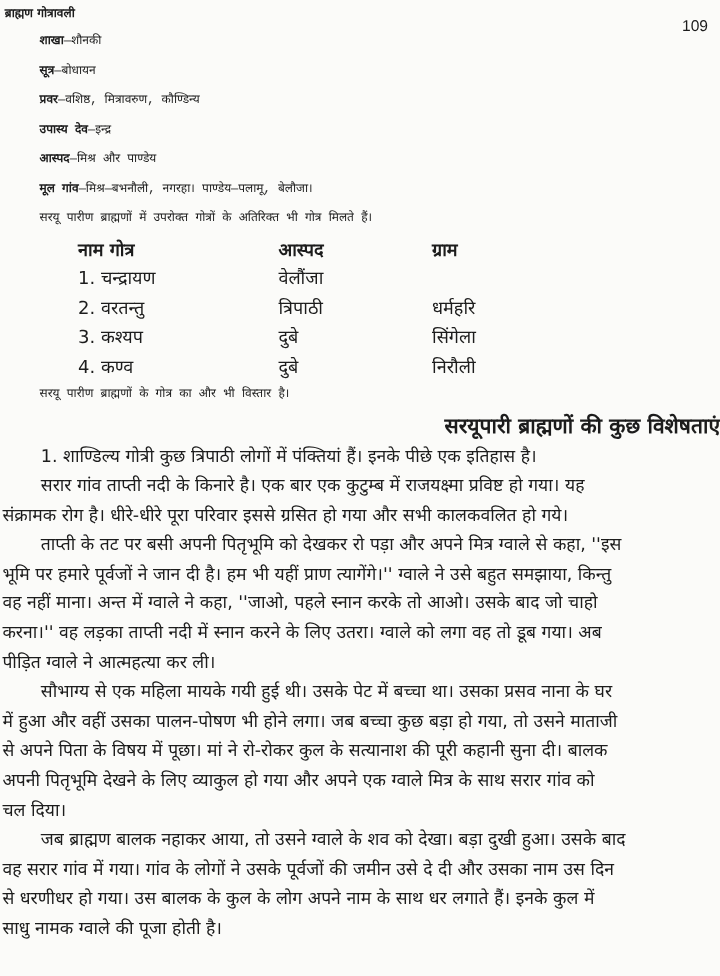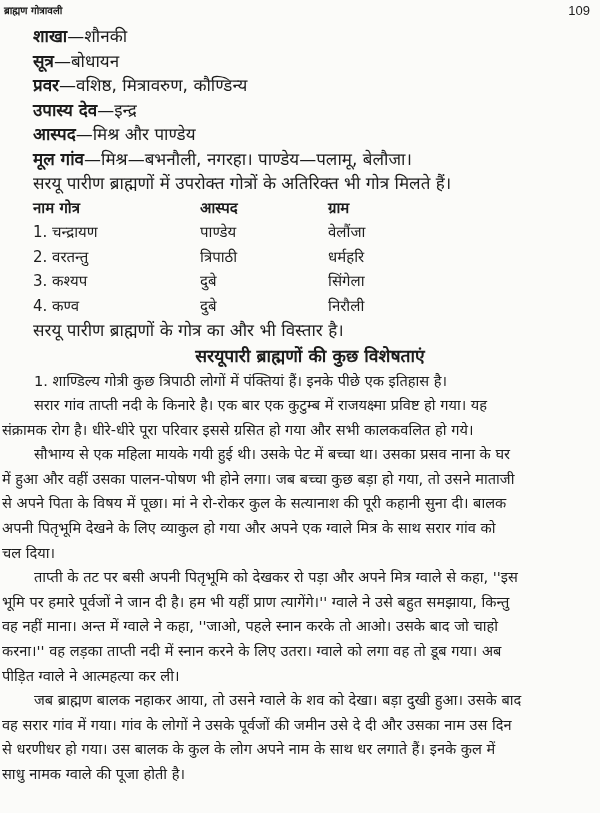--- a/index.html
+++ b/index.html
@@ -7,33 +7,33 @@
     width: 600px; height: 813px; overflow: hidden;
     background: #fbfbf9;
     color: #1c1c1c;
     font-family: "DejaVu Sans", "Liberation Sans", sans-serif;
     position: relative;
   }
   .header {
     position: absolute; left: 4px; top: 3px; width: 590px; height: 20px;
   }
   .running-head { position: absolute; left: 0; top: 0; font-size: 10px; font-weight: bold; }
-  .page-number { position: absolute; right: 4px; top: 0; font-size: 13px; font-family: "Liberation Sans", sans-serif; }
+  .page-number { position: absolute; right: 4px; top: 11px; font-size: 13px; font-family: "Liberation Sans", sans-serif; }
   .content { position: absolute; left: 0; top: 24px; width: 600px; }
-  .line { font-size: 17px; line-height: 24.5px; white-space: nowrap; }
+  .line { font-size: 10px; line-height: 24.5px; white-space: nowrap; font-family: Liberation Mono, monospace; }
   .ind1 { padding-left: 33px; }
   .field-label { font-weight: bold; }
   .table { padding-left: 33px; }
-  .trow { display: flex; font-size: 15px; line-height: 24.5px; }
+  .trow { display: flex; font-size: 15px; line-height: 24.5px; margin-left: 32px; }
   .c1 { width: 167px; }
   .c2 { width: 128px; }
   .c3 { width: 150px; }
   .thead { font-weight: bold; }
   .section-title {
-    text-align: center; font-weight: bold; font-size: 17.5px; line-height: 26px;
+    text-align: right; font-weight: bold; font-size: 17.5px; line-height: 26px;
     padding-left: 20px;
   }
   .para { font-size: 14.6px; line-height: 24.6px; padding: 0 6px 0 2px; text-align: justify; text-align-last: left; }
   .para .first { padding-left: 32px; }
   .pline { display: block; white-space: nowrap; text-align: justify; }
 </style>
 </head>
 <body>
 
 <div class="header">
@@ -54,21 +54,20 @@
   <div class="line ind1">सरयू पारीण ब्राह्मणों में उपरोक्त गोत्रों के अतिरिक्त भी गोत्र मिलते हैं।</div>
 
   <div class="table">
     <div class="trow thead">
       <span class="c1">नाम गोत्र</span>
       <span class="c2">आस्पद</span>
       <span class="c3">ग्राम</span>
     </div>
     <div class="trow">
       <span class="c1">1. चन्द्रायण</span>
-      <span class="c2">पाण्डेय</span>
       <span class="c3">वेलौंजा</span>
     </div>
     <div class="trow">
       <span class="c1">2. वरतन्तु</span>
       <span class="c2">त्रिपाठी</span>
       <span class="c3">धर्महरि</span>
     </div>
     <div class="trow">
       <span class="c1">3. कश्यप</span>
       <span class="c2">दुबे</span>
@@ -86,32 +85,32 @@
   <div class="section-title">सरयूपारी ब्राह्मणों की कुछ विशेषताएं</div>
 
   <div class="para">
     <span class="pline first" style="text-align:center">1. शाण्डिल्य गोत्री कुछ त्रिपाठी लोगों में पंक्तियां हैं। इनके पीछे एक इतिहास है।</span>
   </div>
   <div class="para">
     <span class="pline first">सरार गांव ताप्ती नदी के किनारे है। एक बार एक कुटुम्ब में राजयक्ष्मा प्रविष्ट हो गया। यह</span>
     <span class="pline">संक्रामक रोग है। धीरे-धीरे पूरा परिवार इससे ग्रसित हो गया और सभी कालकवलित हो गये।</span>
   </div>
   <div class="para">
+    <span class="pline first">ताप्ती के तट पर बसी अपनी पितृभूमि को देखकर रो पड़ा और अपने मित्र ग्वाले से कहा, ''इस</span>
+    <span class="pline">भूमि पर हमारे पूर्वजों ने जान दी है। हम भी यहीं प्राण त्यागेंगे।'' ग्वाले ने उसे बहुत समझाया, किन्तु</span>
+    <span class="pline">वह नहीं माना। अन्त में ग्वाले ने कहा, ''जाओ, पहले स्नान करके तो आओ। उसके बाद जो चाहो</span>
+    <span class="pline">करना।'' वह लड़का ताप्ती नदी में स्नान करने के लिए उतरा। ग्वाले को लगा वह तो डूब गया। अब</span>
+    <span class="pline" style="text-align:left">पीड़ित ग्वाले ने आत्महत्या कर ली।</span>
+  </div>
+  <div class="para">
     <span class="pline first">सौभाग्य से एक महिला मायके गयी हुई थी। उसके पेट में बच्चा था। उसका प्रसव नाना के घर</span>
     <span class="pline">में हुआ और वहीं उसका पालन-पोषण भी होने लगा। जब बच्चा कुछ बड़ा हो गया, तो उसने माताजी</span>
     <span class="pline">से अपने पिता के विषय में पूछा। मां ने रो-रोकर कुल के सत्यानाश की पूरी कहानी सुना दी। बालक</span>
     <span class="pline">अपनी पितृभूमि देखने के लिए व्याकुल हो गया और अपने एक ग्वाले मित्र के साथ सरार गांव को</span>
     <span class="pline" style="text-align:left">चल दिया।</span>
-  </div>
-  <div class="para">
-    <span class="pline first">ताप्ती के तट पर बसी अपनी पितृभूमि को देखकर रो पड़ा और अपने मित्र ग्वाले से कहा, ''इस</span>
-    <span class="pline">भूमि पर हमारे पूर्वजों ने जान दी है। हम भी यहीं प्राण त्यागेंगे।'' ग्वाले ने उसे बहुत समझाया, किन्तु</span>
-    <span class="pline">वह नहीं माना। अन्त में ग्वाले ने कहा, ''जाओ, पहले स्नान करके तो आओ। उसके बाद जो चाहो</span>
-    <span class="pline">करना।'' वह लड़का ताप्ती नदी में स्नान करने के लिए उतरा। ग्वाले को लगा वह तो डूब गया। अब</span>
-    <span class="pline" style="text-align:left">पीड़ित ग्वाले ने आत्महत्या कर ली।</span>
   </div>
   <div class="para">
     <span class="pline first">जब ब्राह्मण बालक नहाकर आया, तो उसने ग्वाले के शव को देखा। बड़ा दुखी हुआ। उसके बाद</span>
     <span class="pline">वह सरार गांव में गया। गांव के लोगों ने उसके पूर्वजों की जमीन उसे दे दी और उसका नाम उस दिन</span>
     <span class="pline">से धरणीधर हो गया। उस बालक के कुल के लोग अपने नाम के साथ धर लगाते हैं। इनके कुल में</span>
     <span class="pline" style="text-align:left">साधु नामक ग्वाले की पूजा होती है।</span>
   </div>
 </div>
 
 </body></html>

